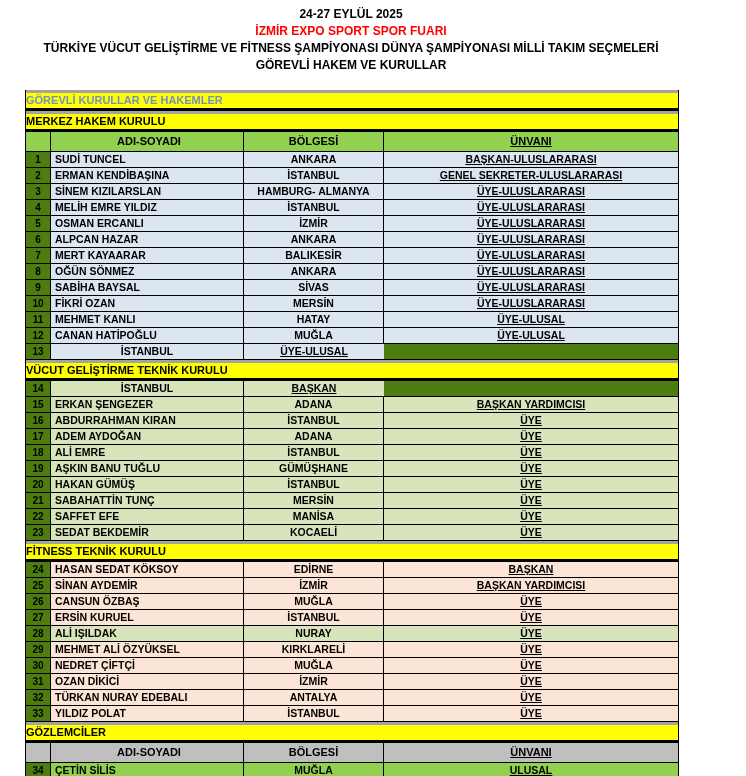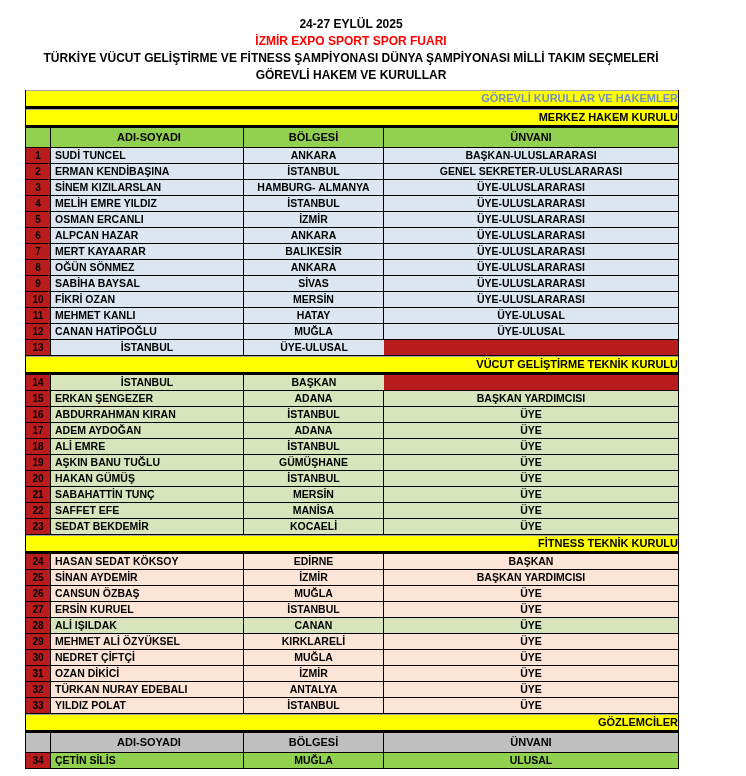--- a/index.html
+++ b/index.html
@@ -1,47 +1,47 @@
 <!DOCTYPE html>
 <html><head>
 <meta charset="utf-8">
 <style>
   html,body { margin:0; padding:0; }
   body {
     width:746px; height:776px; background:#ffffff; position:relative;
     font-family:"Liberation Sans", sans-serif; font-weight:bold; color:#000;
     overflow:hidden;
   }
-  .doc-header { position:absolute; top:16px; left:25px; width:652px; text-align:center; }
+  .doc-header { position:absolute; top:6px; left:25px; width:652px; text-align:center; }
   .doc-header .line { font-size:12px; line-height:17px; white-space:nowrap; }
   .doc-header .red { color:var(--red); }
 
   .sheet {
     position:absolute; top:90px; left:25px; width:652px;
     border-left:1px solid #000; border-right:1px solid #000;
     box-sizing:content-box;
   }
   .band {
-    height:15px; line-height:15px; text-align:right; font-size:11px;
+    height:15px; line-height:15px; text-align:left; font-size:11px;
     background:var(--yellow);
-    border-top:1px solid #a3a3a3; border-bottom:3px solid #000;
+    border-top:3px solid #a3a3a3; border-bottom:3px solid #000;
     overflow:hidden; white-space:nowrap;
   }
   .band.main { color:var(--bannerText); }
 
   .row {
     display:grid; grid-template-columns:25px 193px 140px 294px;
     height:15px; line-height:15px; font-size:10.5px;
-    border-bottom:1px solid #000; background:#b91c1c;
+    border-bottom:1px solid #000; background:#4d7c0f;
   }
   .row .cell {
     overflow:hidden; white-space:nowrap; box-sizing:border-box;
     border-right:1px solid #000;
   }
-  .row .cell:last-child { border-right:none; }
+  .row .cell:last-child { border-right:none;text-decoration:underline; }
   .row .num   { text-align:center; font-size:10px; }
   .row .name  { padding-left:4px; text-align:left; }
   .row .region, .row .title { text-align:center; }
 
   .row.header { height:19px; line-height:19px; font-size:11px; }
   .row.header.green .cell { background:var(--green); }
   .row.header.gray  .cell { background:var(--gray); }
 
   .row.blue   .cell:not(.num) { background:var(--blue); }
   .row.olive  .cell:not(.num) { background:var(--olive); }
@@ -226,21 +226,21 @@
   </div>
       <div class="row peach">
     <div class="cell num">27</div>
     <div class="cell name">ERSİN KURUEL</div>
     <div class="cell region">İSTANBUL</div>
     <div class="cell title">ÜYE</div>
   </div>
       <div class="row olive">
     <div class="cell num">28</div>
     <div class="cell name">ALİ IŞILDAK</div>
-    <div class="cell region">CANAN</div>
+    <div class="cell region">NURAY</div>
     <div class="cell title">ÜYE</div>
   </div>
       <div class="row peach">
     <div class="cell num">29</div>
     <div class="cell name">MEHMET ALİ ÖZYÜKSEL</div>
     <div class="cell region">KIRKLARELİ</div>
     <div class="cell title">ÜYE</div>
   </div>
       <div class="row peach">
     <div class="cell num">30</div>

